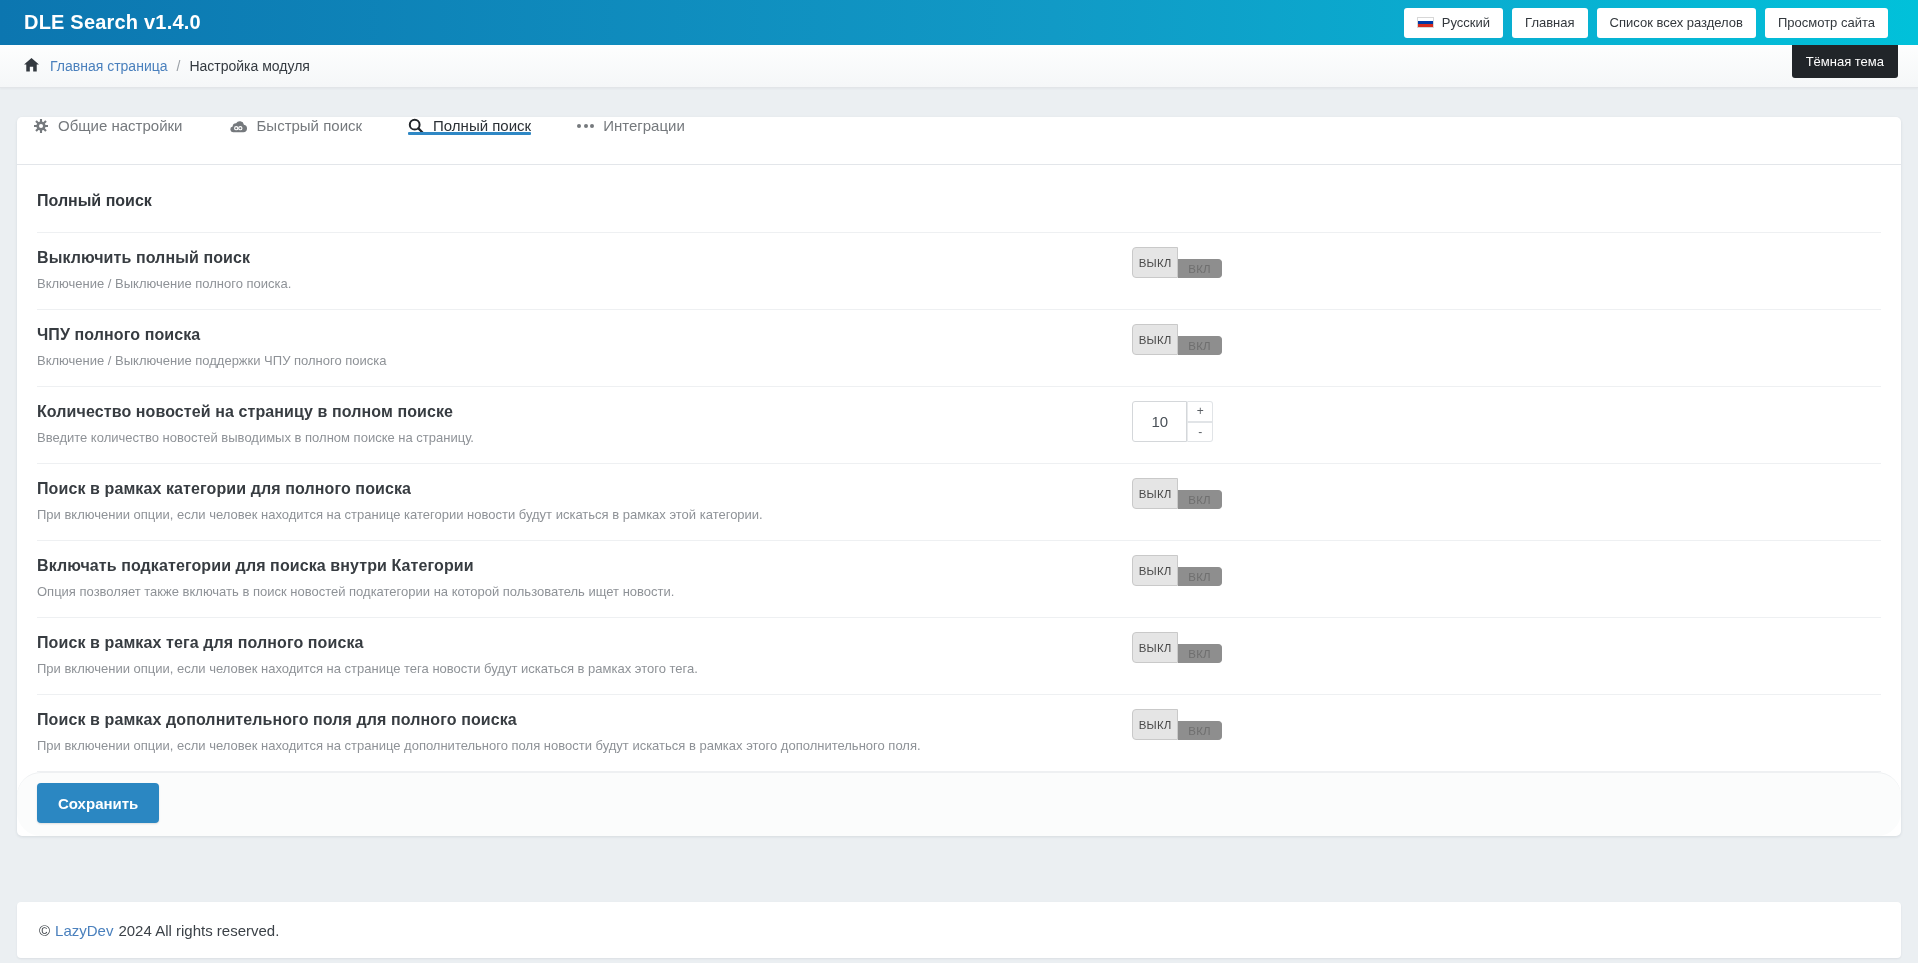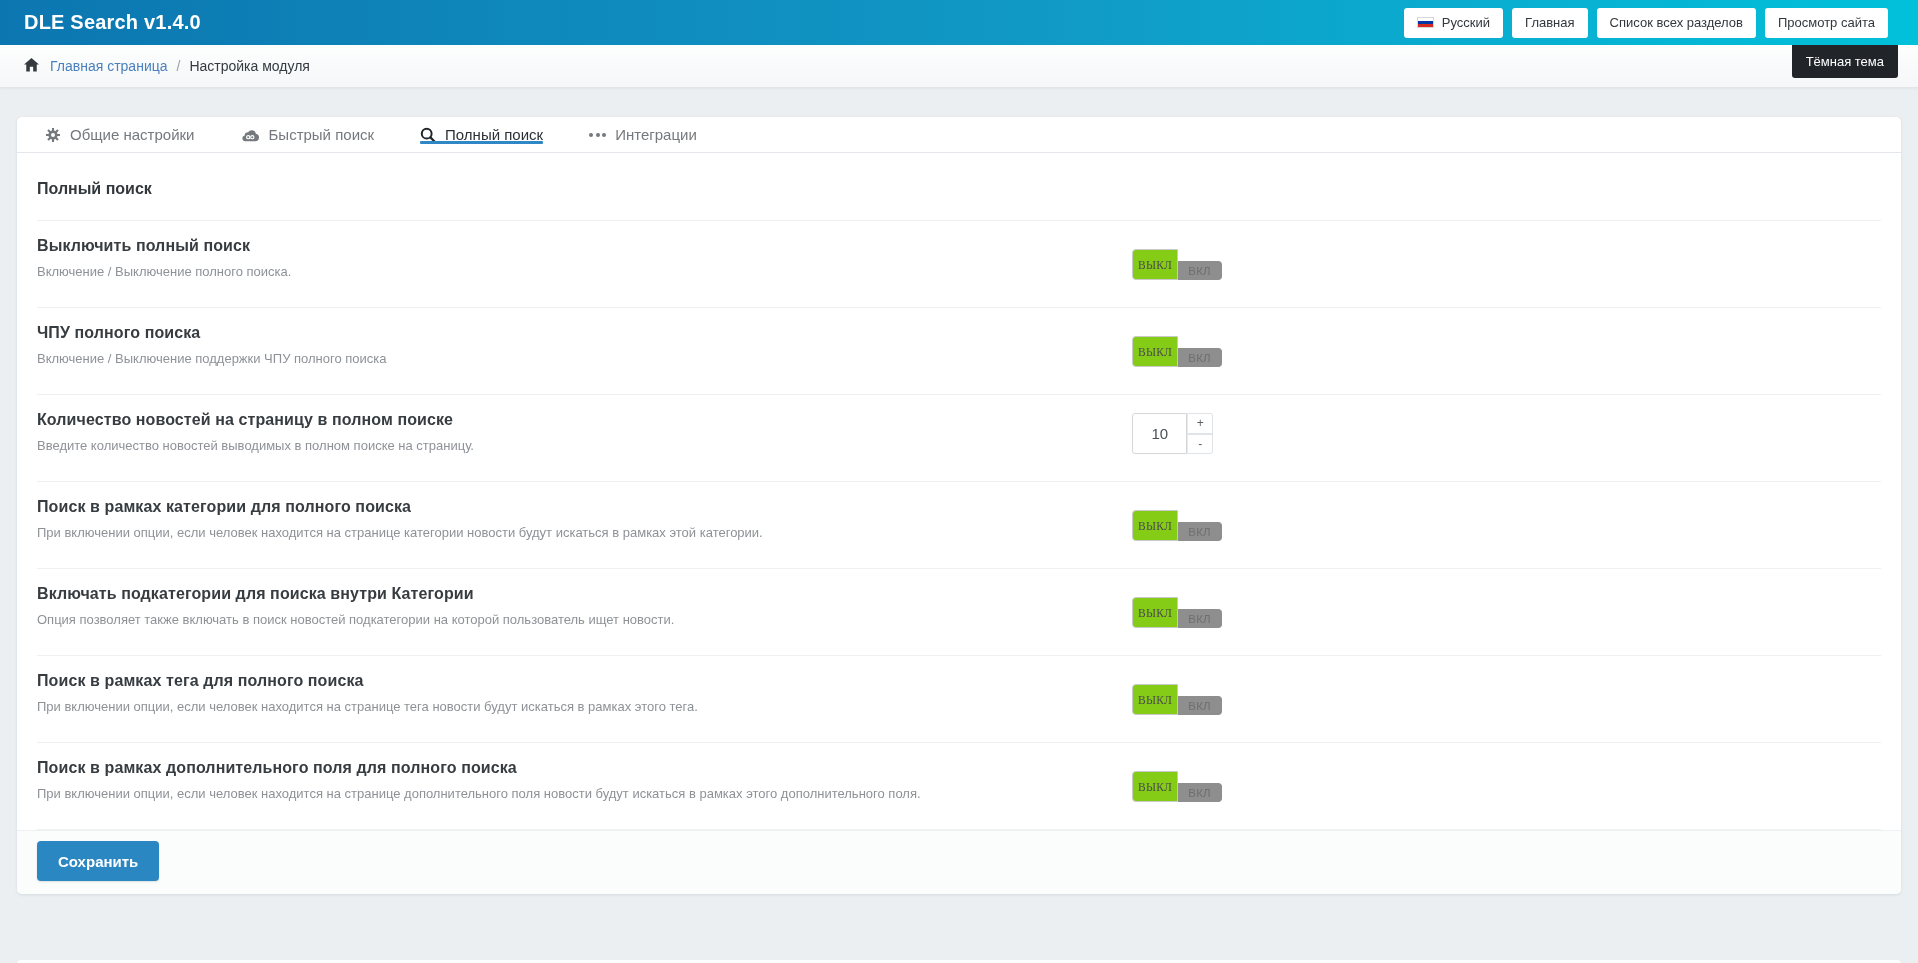--- a/index.html
+++ b/index.html
@@ -52,22 +52,22 @@
   }
 
   
   .card {
     background:#fff; border-radius:5px;
     box-shadow:0 1px 3px rgba(20,40,60,.10);
     margin:29px 17px 0 17px;
     overflow:hidden;
   }
   .card-tabs {
-    display:flex; align-items:center;
-    padding:0 28px; height:36px;
+    display:flex; align-items:flex-start;
+    padding:0 16px; height:48px;
     border-bottom:1px solid #e3e6ea;
   }
   .tab {
     position:relative; display:flex; align-items:center; gap:9px;
     margin-right:46px; font-size:15px; color:#75797d; cursor:pointer;
   }
   .tab .ticon { display:flex; align-items:center; }
   .tab.active { color:#2b3035; }
   .tab.active::after {
     content:""; position:absolute; left:0; right:0; bottom:-1px;
@@ -75,38 +75,37 @@
   }
   .dots { display:flex; gap:2.5px; }
   .dots i { width:4px; height:4px; border-radius:50%; background:#75797d; }
 
   .card-body { padding:0 20px; }
   .section-title {
     padding:27px 0 22px; font-size:16px; font-weight:bold; color:#33383d;
     border-bottom:1px solid #eef0f2;
   }
   .setting-row {
-    display:flex; align-items:flex-end;
-    padding:14px 0 27px; border-bottom:1px solid #eef0f2;
+    display:flex; align-items:flex-start;
+    padding:14px 0 17px; border-bottom:1px solid #eef0f2;
   }
   .setting-info { flex:0 0 59.4%; padding-right:30px; }
   .setting-title { font-size:16px; font-weight:bold; color:#373c41; line-height:21px; margin-bottom:7px; letter-spacing:.1px; }
   .setting-desc  { font-size:13px; color:#8e9297; line-height:17px; }
   .setting-control { flex:1; display:flex; justify-content:flex-start; }
 
   
   .toggle { display:flex; width:90px; height:31px; cursor:pointer; border-radius:4px; }
   .toggle span {
     flex:1; display:flex; align-items:center; justify-content:center;
     font-size:11.5px; letter-spacing:.2px;
   }
   .toggle-off {
-    background:#84cc16; border:1px solid #c9c9c9; color:#4a4a4a;
+    background:#e5e5e5; border:1px solid #c9c9c9; color:#4a4a4a;
     border-radius:4px 0 0 4px;
-    font-family:Liberation Serif, serif;
   }
   .toggle-on {
     background:#8e8e8e; color:#6f6f6f;
     border:1px solid #8e8e8e; border-left:none;
     border-radius:0 4px 4px 0;
     margin-top:12px;
   }
 
   
   .number-control { display:flex; height:41px; }
@@ -118,20 +117,21 @@
   .spinner button {
     flex:1; background:#fff; border:1px solid #e1e4e7; border-left:1px solid #e8eaec;
     font-family:inherit; font-size:12px; color:#5a5f64; cursor:pointer; line-height:1; padding:0;
   }
   .spin-up { border-radius:0 3px 0 0; border-bottom:none; }
   .spin-down { border-radius:0 0 3px 0; }
 
   .card-footer {
     background:#fbfcfc; border-top:1px solid #eef0f2;
     padding:10px 20px 13px;
+    border-radius:24px;
   }
   .save-btn {
     background:#2b87c2; color:#fff; border:none; border-radius:4px;
     height:40px; padding:0 21px; font-family:inherit; font-size:15px; font-weight:bold;
     cursor:pointer; box-shadow:0 1px 2px rgba(0,0,0,.12);
   }
 
   
   .site-footer {
     background:#fff; border-radius:4px;

